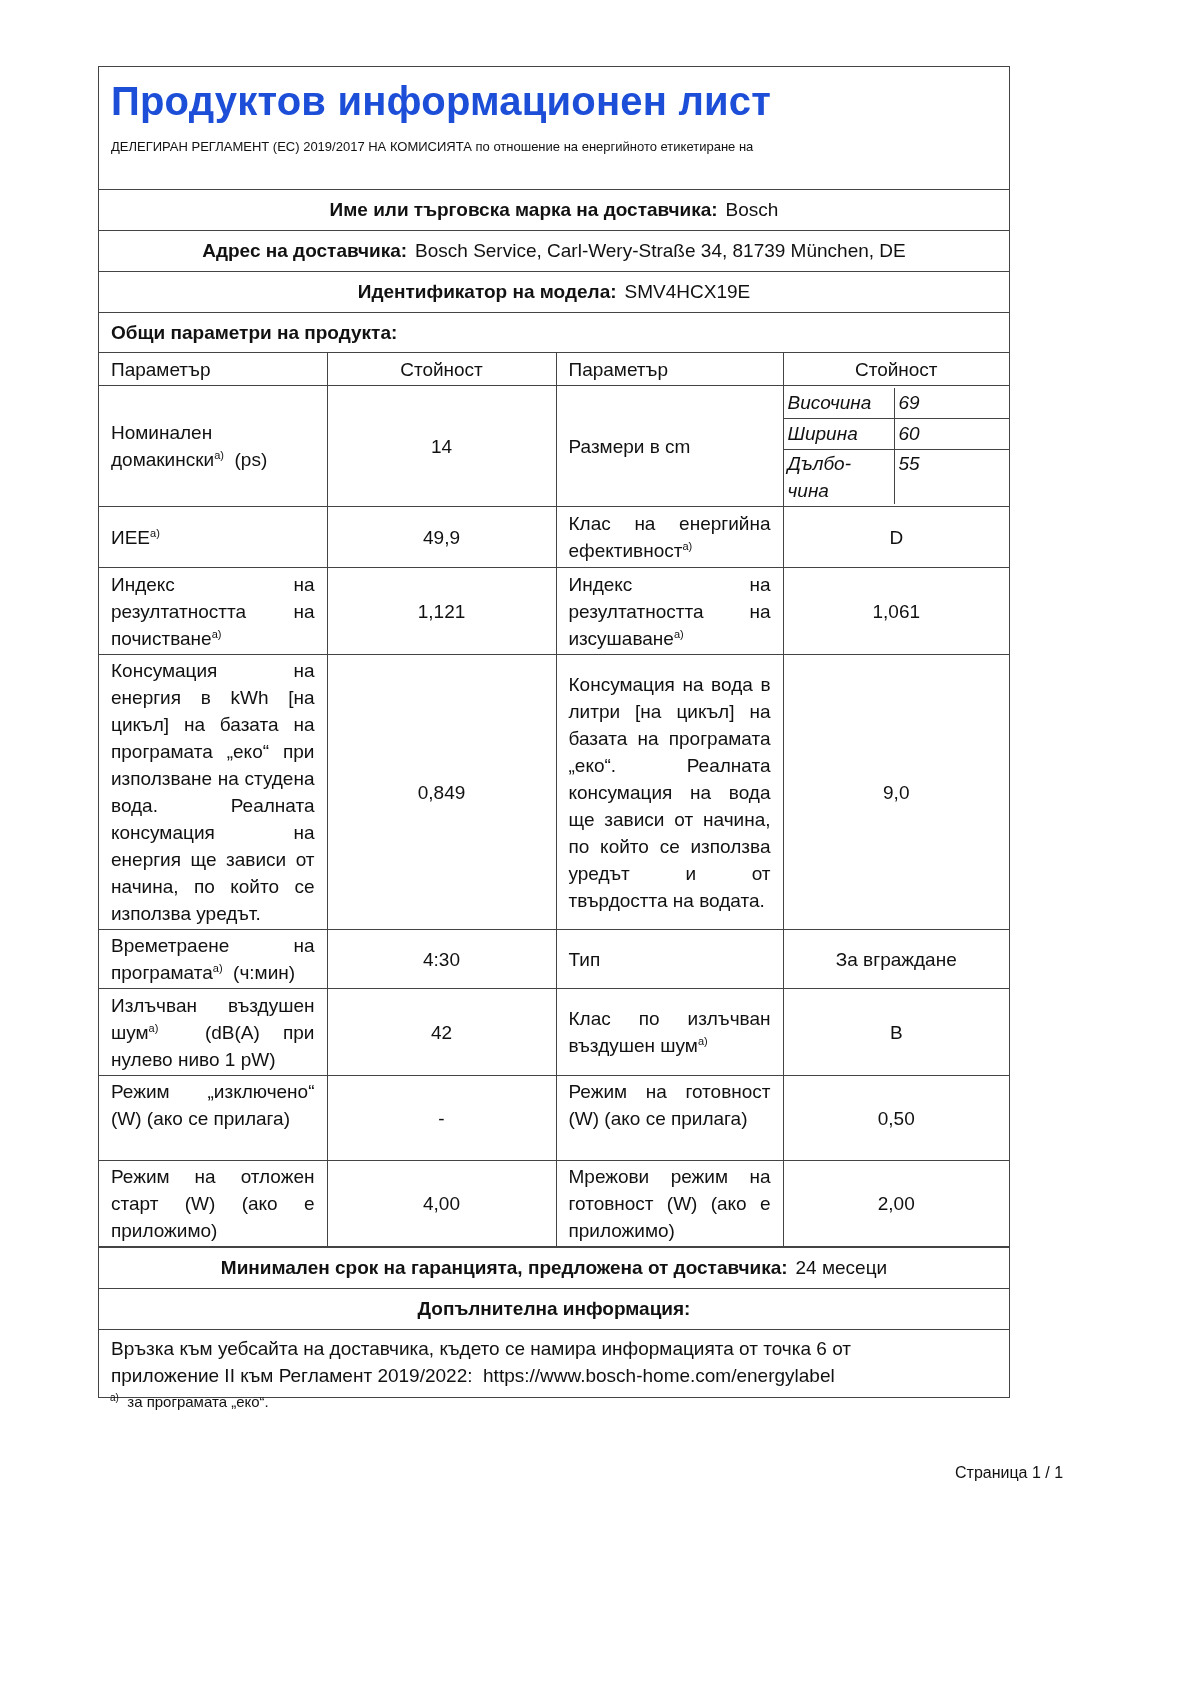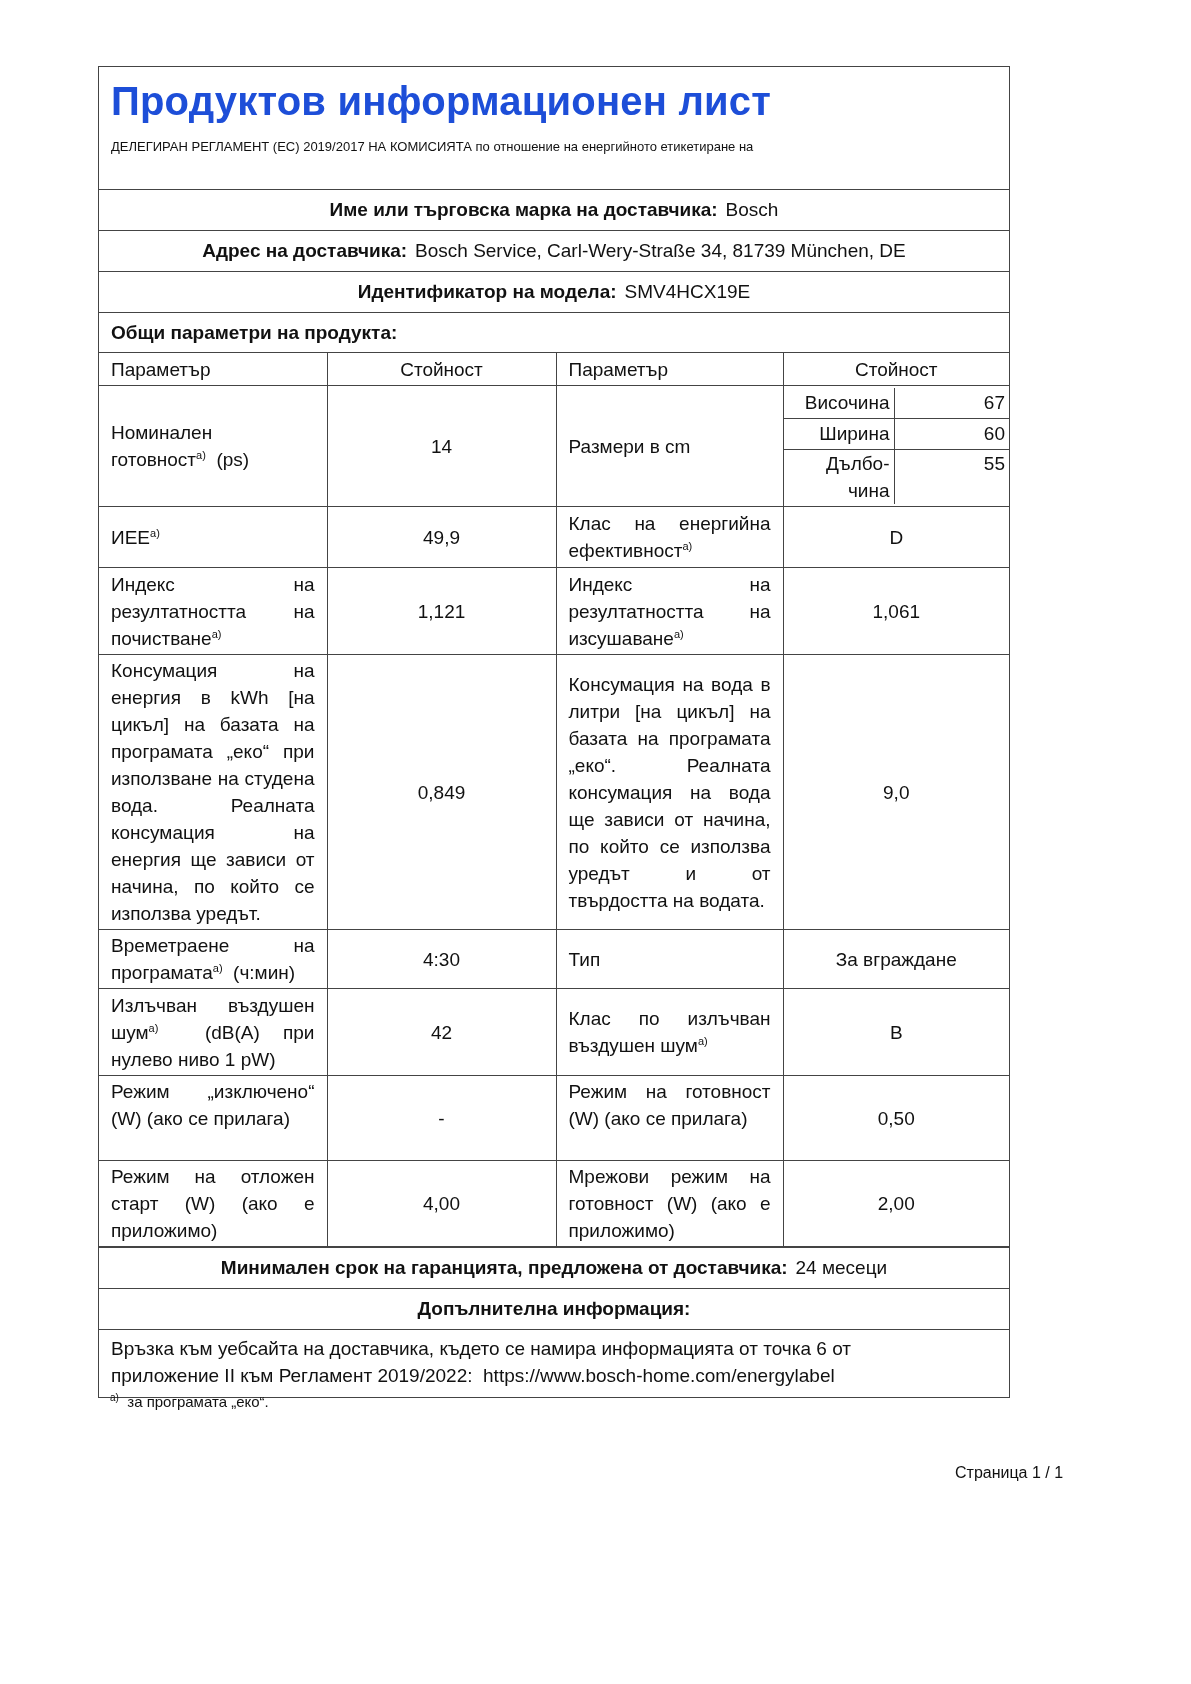--- a/index.html
+++ b/index.html
@@ -14,21 +14,21 @@
   .val { margin-left:8px; }
   .h41 { height:41px;justify-content:center; }
   .h40 { height:40px; }
   table.params { width:100%; border-collapse:collapse; table-layout:fixed; font-size:19px; }
   table.params td { border-right:1.5px solid #444; border-bottom:1.5px solid #444; padding:2px 12px; vertical-align:middle; line-height:27px; }
   table.params td:last-child { border-right:none; }
   table.params tr.head td { height:28px; }
   td.c { text-align:center; }
   td.just { text-align:justify; text-align-last:left; }
   table.dims { width:100%; height:100%; border-collapse:collapse; table-layout:fixed; }
-  table.dims td { border:none; border-bottom:1.5px solid #444; padding:0 4px; text-align:right; height:30px; line-height:28px; }
+  table.dims td { border:none; border-bottom:1.5px solid #444; padding:0 4px; text-align:left; height:30px; line-height:28px;font-style:italic; }
   table.dims td.lab { border-right:1.5px solid #444; width:102px; }
   table.dims tr:last-child td { border-bottom:none; vertical-align:top; height:54px; }
   td.dimcell { padding:0 !important; }
   sup { font-size:11px; vertical-align:super; line-height:0; }
   .note { position:absolute; left:110px; top:1393px; font-size:15px; }
   .note sup { font-size:10px; }
   .page { position:absolute; left:915px; top:1464px; font-size:16px;margin-left:40px; }
   .info-text { height:67px; line-height:27px; display:block; padding-top:5px; }
 </style>
 </head>
@@ -73,30 +73,30 @@
       <tbody>
           <tr class="head">
         <td>Параметър</td>
         <td class="c">Стойност</td>
         <td>Параметър</td>
         <td class="c">Стойност</td>
       </tr>
 
       <tr style="height:121px">
         <td class="just">
-          <span>Номинален готовност</span><sup>a)</sup>&nbsp;&nbsp;<span>(ps)</span>
+          <span>Номинален домакински</span><sup>a)</sup>&nbsp;&nbsp;<span>(ps)</span>
         </td>
         <td class="c">14</td>
         <td>Размери в cm</td>
         <td class="dimcell">
           <table class="dims">
             <tbody>
                   <tr>
               <td class="lab">Височина</td>
-              <td>67</td>
+              <td>69</td>
             </tr>
             <tr>
               <td class="lab">Ширина</td>
               <td>60</td>
             </tr>
             <tr>
               <td class="lab" style="line-height:27px">Дълбо- чина</td>
               <td>55</td>
             </tr>
           </tbody>

